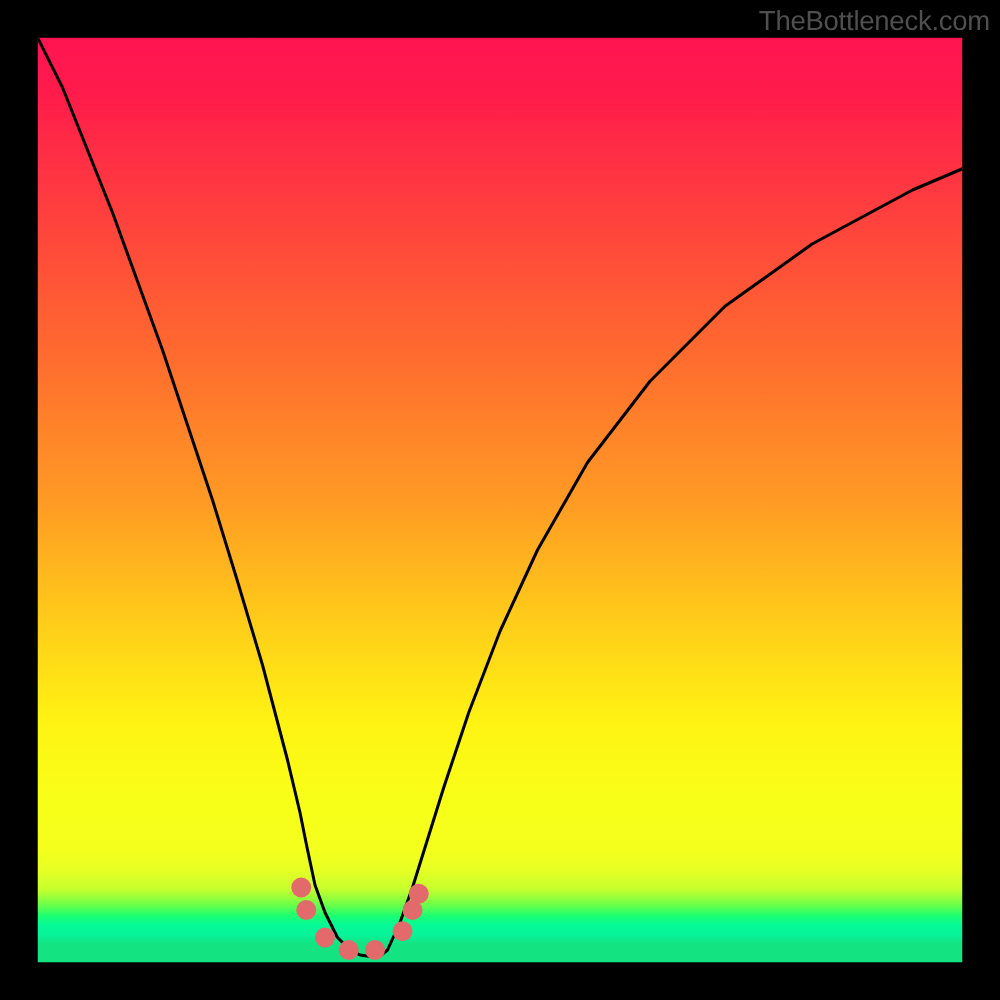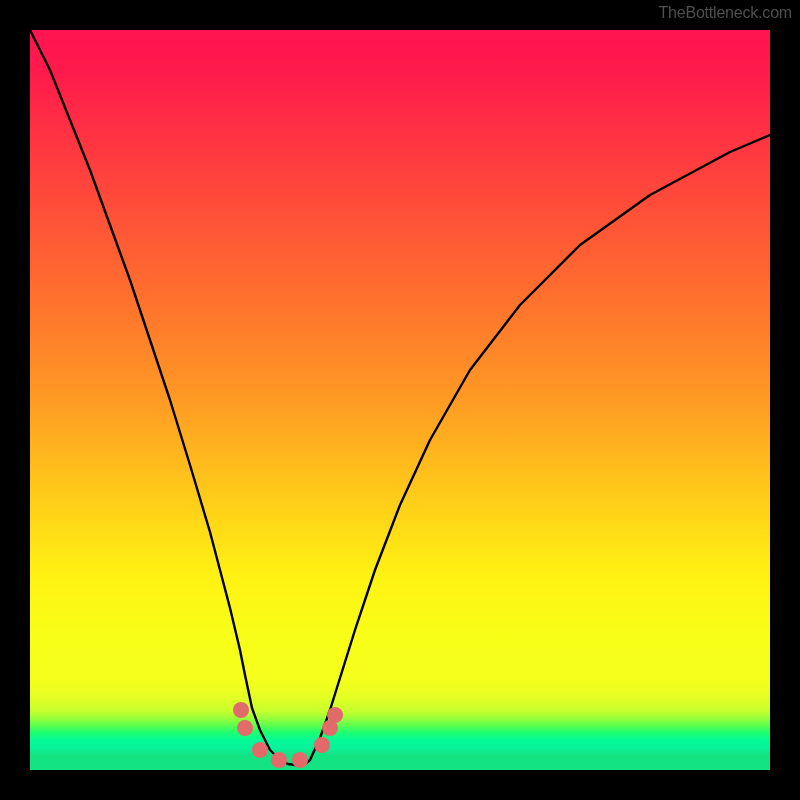--- a/index.html
+++ b/index.html
@@ -67,21 +67,21 @@
     width: 16px; height: 16px;
     margin-left: -8px; margin-top: -8px;
     border-radius: 50%;
     background: #e26a6a;
   }
   .attribution {
     position: absolute;
     top: 4px;
     right: 8px;
     color: #4f4f4f;
-    font-size: 16px;
+    font-size: 22px;
     font-weight: 400;
     letter-spacing: -0.2px;
   }
 </style>
 </head>
 <body>
 
 <div class="frame">
   <div class="plot-area">
     <div class="gradient-bg"></div>

